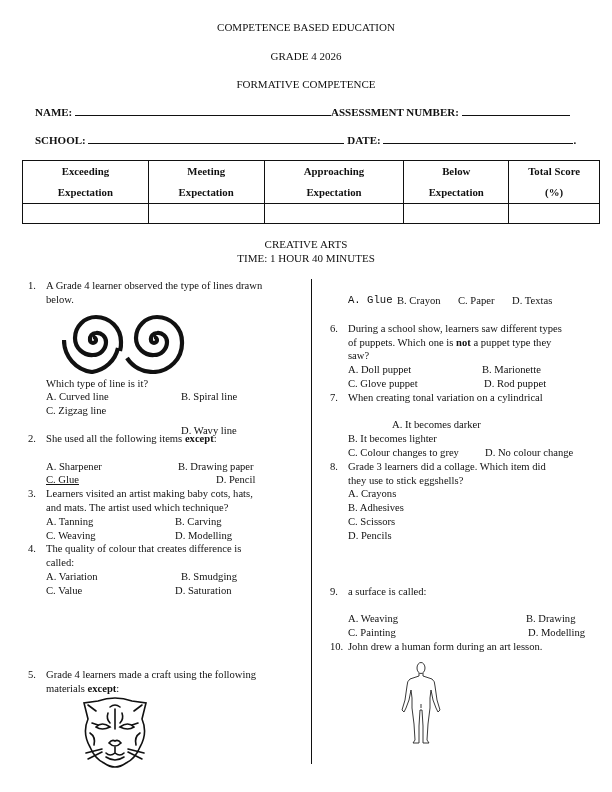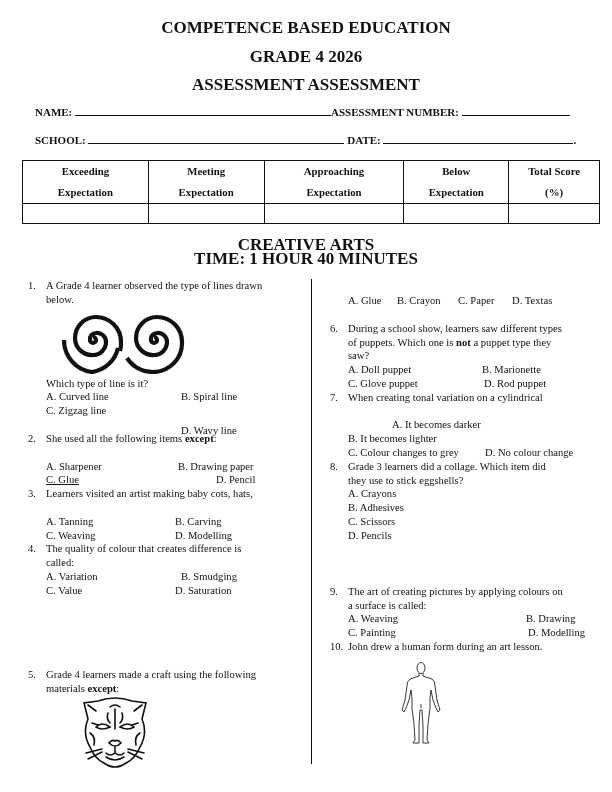--- a/index.html
+++ b/index.html
@@ -1,38 +1,38 @@
 <!DOCTYPE html>
 <html><head>
 <meta charset="utf-8">
 <style>
   html, body { margin:0; padding:0; background:#fff; }
   body { width:612px; height:792px; position:relative; overflow:hidden;
          font-family:"Liberation Serif", "DejaVu Serif", serif; color:#111; font-size:10.6px; line-height:13.6px; }
   .abs { position:absolute; }
-  .hdr { position:absolute; left:0; width:612px; text-align:center; font-weight:bold; font-size:17px; }
+  .hdr { position:absolute; left:0; width:612px; text-align:center; font-weight:normal; font-size:11px; }
   .field-row { position:absolute; left:35px; font-weight:bold; font-size:11px; white-space:nowrap; }
   .line { display:inline-block; border-bottom:1px solid #111; height:9px; vertical-align:baseline; }
   table.score { position:absolute; left:22px; top:160px; width:578px; border-collapse:collapse; }
   table.score td { border:1.2px solid #111; text-align:center; font-weight:bold; font-size:10.8px; line-height:21px; padding:0; }
   table.score tr.head td { height:42px;margin-left:20px; }
   table.score tr.blank td { height:19px; }
   .divider { position:absolute; left:311px; top:279px; width:1.3px; height:485px; background:#111; }
   .q { position:absolute; }
   .qnum { position:absolute; left:0; top:0; }
   .qtext { margin-left:18px; }
   .opt { position:absolute; white-space:nowrap; }
   b { font-weight:bold; }
 </style>
 </head>
 <body>
 
 <div class="hdr" style="top:21px;">COMPETENCE BASED EDUCATION</div>
 <div class="hdr" style="top:50px;">GRADE 4 2026</div>
-<div class="hdr" style="top:78px;">ASSESSMENT ASSESSMENT</div>
+<div class="hdr" style="top:78px;">FORMATIVE COMPETENCE</div>
 
 <div class="field-row" style="top:106px;">
   <span>NAME:</span>
   <span class="line" style="width:256px;"></span><span>ASSESSMENT NUMBER:</span>
   <span class="line" style="width:108px;"></span>
 </div>
 
 <div class="field-row" style="top:134px;">
   <span>SCHOOL:</span>
   <span class="line" style="width:256px;"></span>
@@ -109,20 +109,21 @@
   <div class="qtext"><span>She used all the following items </span><b>except</b><span>:</span></div>
 </div>
 <div class="opt" style="left:46px; top:460px;">A. Sharpener</div>
 <div class="opt" style="left:178px; top:460px;">B. Drawing paper</div>
 <div class="opt" style="left:46px; top:473px;text-decoration:underline;">C. Glue</div>
 <div class="opt" style="left:178px; top:473px;margin-left:38px;">D. Pencil</div>
 
 <div class="q" style="left:28px; top:487px; width:280px;">
   <span class="qnum">3.</span>
   <div class="qtext">Learners visited an artist making baby cots, hats,</div>
+  <div class="qtext">and mats. The artist used which technique?</div>
 </div>
 <div class="opt" style="left:46px; top:515px;">A. Tanning</div>
 <div class="opt" style="left:175px; top:515px;">B. Carving</div>
 <div class="opt" style="left:46px; top:529px;">C. Weaving</div>
 <div class="opt" style="left:175px; top:529px;">D. Modelling</div>
 
 <div class="q" style="left:28px; top:542px; width:280px;">
   <span class="qnum">4.</span>
   <div class="qtext">The quality of colour that creates difference is</div>
   <div class="qtext">called:</div>
@@ -144,21 +145,21 @@
     <path d="M30 10 Q35 6 40 10 M28 16 Q26 22 30 26 M42 16 Q44 22 40 26 M35 12 L35 32"></path>
     <path d="M16 30 Q22 24 30 30 Q22 34 16 30 Z M54 30 Q48 24 40 30 Q48 34 54 30 Z"></path>
     <path d="M10 36 Q16 40 14 48 M60 36 Q54 40 56 48 M12 26 L18 28 M58 26 L52 28"></path>
     <path d="M29 46 Q35 52 41 46 Q38 42 35 44 Q32 42 29 46 Z"></path>
     <path d="M35 50 L35 56 Q30 60 26 56 M35 56 Q40 60 44 56"></path>
     <path d="M26 60 Q35 66 44 60"></path>
     <path d="M22 52 L6 56 M22 55 L8 62 M48 52 L64 56 M48 55 L62 62"></path>
   </g>
 </svg>
 
-<div class="opt" style="left:348px; top:294px;">A. Glue</div>
+<div class="opt" style="left:348px; top:294px;font-family:Liberation Mono, monospace;">A. Glue</div>
 <div class="opt" style="left:397px; top:294px;">B. Crayon</div>
 <div class="opt" style="left:458px; top:294px;">C. Paper</div>
 <div class="opt" style="left:512px; top:294px;">D. Textas</div>
 
 <div class="q" style="left:330px; top:322px; width:270px;">
   <span class="qnum">6.</span>
   <div class="qtext">During a school show, learners saw different types</div>
   <div class="qtext"><span>of puppets. Which one is </span><b>not</b><span> a puppet type they</span></div>
   <div class="qtext">saw?</div>
 </div>
@@ -181,21 +182,20 @@
   <div class="qtext">Grade 3 learners did a collage. Which item did</div>
   <div class="qtext">they use to stick eggshells?</div>
 </div>
 <div class="opt" style="left:348px; top:487px;">A. Crayons</div>
 <div class="opt" style="left:348px; top:501px;">B. Adhesives</div>
 <div class="opt" style="left:348px; top:515px;">C. Scissors</div>
 <div class="opt" style="left:348px; top:529px;">D. Pencils</div>
 
 <div class="q" style="left:330px; top:585px; width:270px;">
   <span class="qnum">9.</span>
-  <div class="qtext">The art of creating pictures by applying colours on</div>
   <div class="qtext">a surface is called:</div>
 </div>
 <div class="opt" style="left:348px; top:612px;">A. Weaving</div>
 <div class="opt" style="left:526px; top:612px;">B. Drawing</div>
 <div class="opt" style="left:348px; top:626px;">C. Painting</div>
 <div class="opt" style="left:528px; top:626px;">D. Modelling</div>
 
 <div class="q" style="left:330px; top:640px; width:270px;">
   <span class="qnum">10.</span>
   <div class="qtext">John drew a human form during an art lesson.</div>

